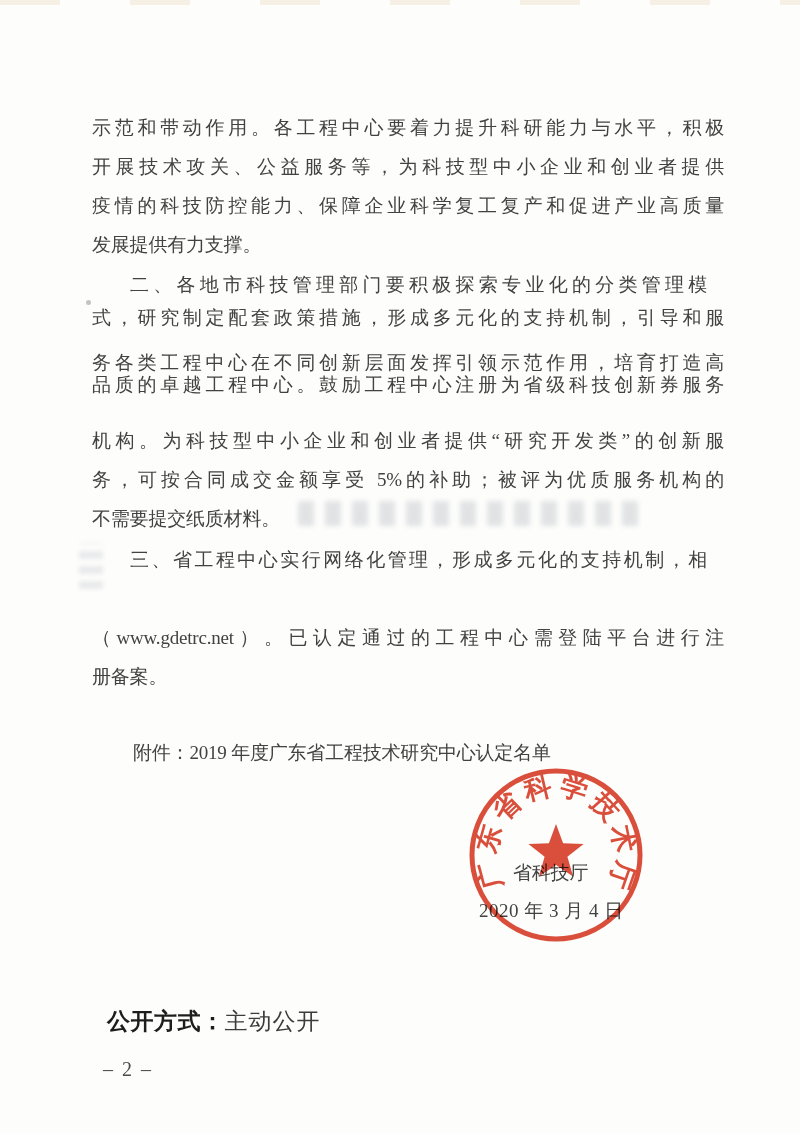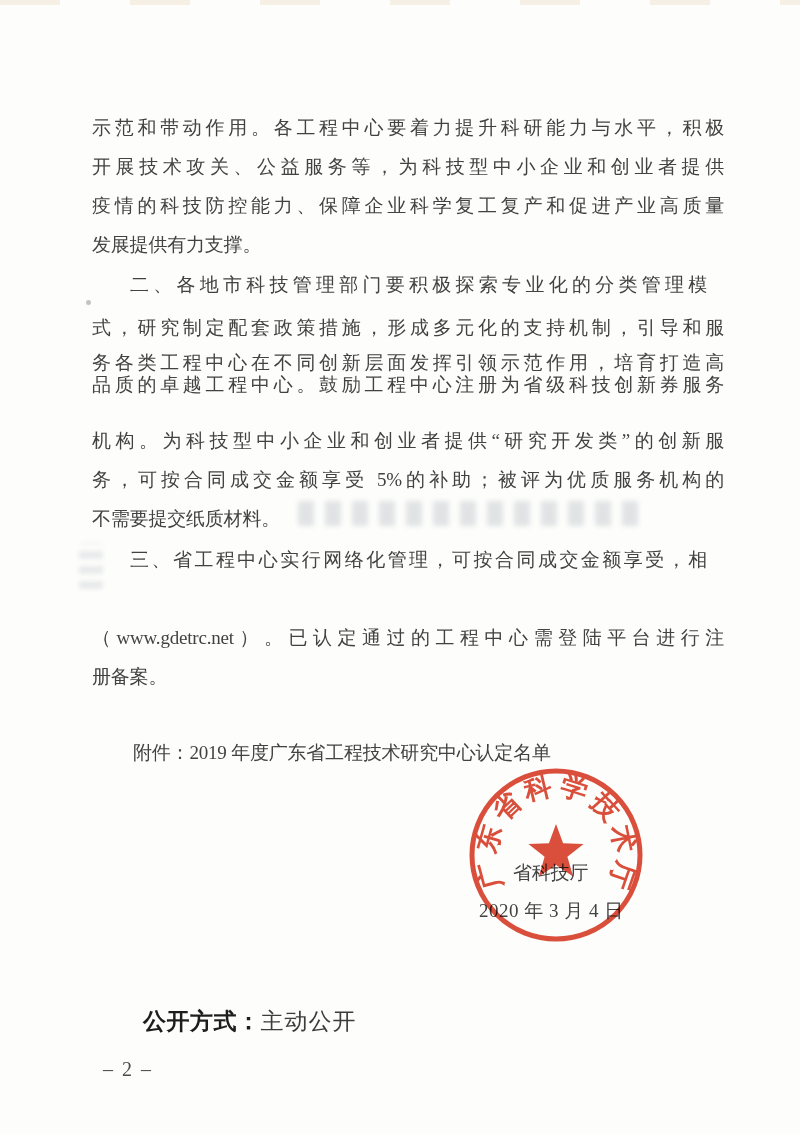--- a/index.html
+++ b/index.html
@@ -24,21 +24,21 @@
     letter-spacing:-0.2px;
   }
   .just{text-align:justify;text-align-last:justify;}
   .short{width:auto;white-space:nowrap;}
   .indent{left:130px;width:577px;}
   .attach{left:133px;}
   .signer{left:513px;}
   .dateline{left:479px;letter-spacing:.5px;}
   .footer-line{
     position:absolute;left:107px;top:1006px;
-    font-size:23px;line-height:30px;white-space:nowrap;color:#222;margin-left:36px;
+    font-size:23px;line-height:30px;white-space:nowrap;color:#222;
   }
   .footer-label{
     font-family:"Liberation Sans","DejaVu Sans",sans-serif;
     font-weight:700;color:#1d1d1d;letter-spacing:.5px;
   }
   .footer-value{color:#3c3c3c;letter-spacing:1px;}
   .page-num{
     position:absolute;left:103px;top:1058px;
     font-size:20px;color:#4a4a4a;letter-spacing:2px;white-space:nowrap;
   }
@@ -69,28 +69,28 @@
 <div class="page">
 
   <div class="scan-edge"></div>
 
   <div class="line just" style="top:113px">示范和带动作用。各工程中心要着力提升科研能力与水平，积极</div>
   <div class="line just" style="top:152px">开展技术攻关、公益服务等，为科技型中小企业和创业者提供</div>
   <div class="line just" style="top:191px">疫情的科技防控能力、保障企业科学复工复产和促进产业高质量</div>
   <div class="line short" style="top:230px">发展提供有力支撑。</div>
 
   <div class="line just indent" style="top:270px">二、各地市科技管理部门要积极探索专业化的分类管理模</div>
-  <div class="line just" style="top:313px">式，研究制定配套政策措施，形成多元化的支持机制，引导和服</div>
+  <div class="line just" style="top:303px">式，研究制定配套政策措施，形成多元化的支持机制，引导和服</div>
   <div class="line just" style="top:348px">务各类工程中心在不同创新层面发挥引领示范作用，培育打造高</div>
   <div class="line just" style="top:370px">品质的卓越工程中心。鼓励工程中心注册为省级科技创新券服务</div>
   <div class="line just" style="top:426px">机构。为科技型中小企业和创业者提供“研究开发类”的创新服</div>
   <div class="line just" style="top:465px">务，可按合同成交金额享受 5%的补助；被评为优质服务机构的</div>
   <div class="line short" style="top:504px">不需要提交纸质材料。</div>
 
-  <div class="line just indent" style="top:545px">三、省工程中心实行网络化管理，可按合同成交金额享受，相</div>
+  <div class="line just indent" style="top:545px">三、省工程中心实行网络化管理，形成多元化的支持机制，相</div>
   <div class="line just" style="top:623px">（www.gdetrc.net）。已认定通过的工程中心需登陆平台进行注</div>
   <div class="line short" style="top:662px">册备案。</div>
 
   <div class="line short attach" style="top:738px">附件：2019 年度广东省工程技术研究中心认定名单</div>
 
   <div class="bleed-a"></div>
   <div class="bleed-b"></div>
   <div class="speck"></div>
 
   <div class="line short signer" style="top:858px">省科技厅</div>

